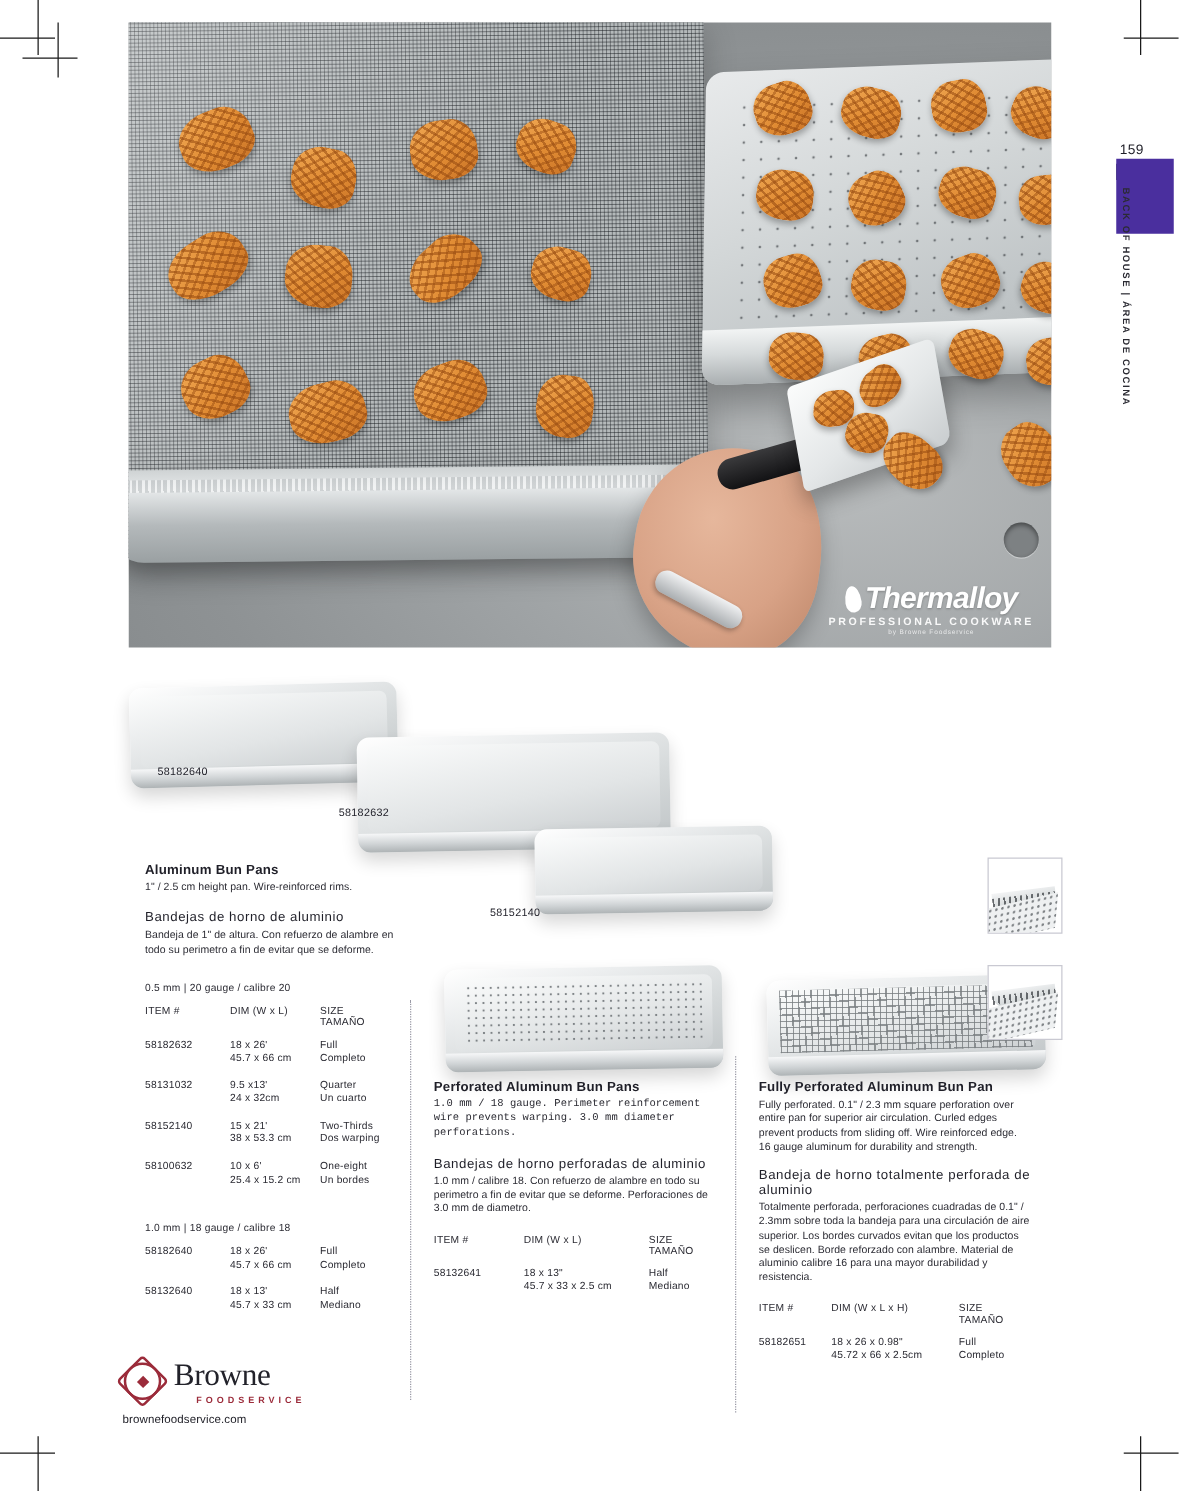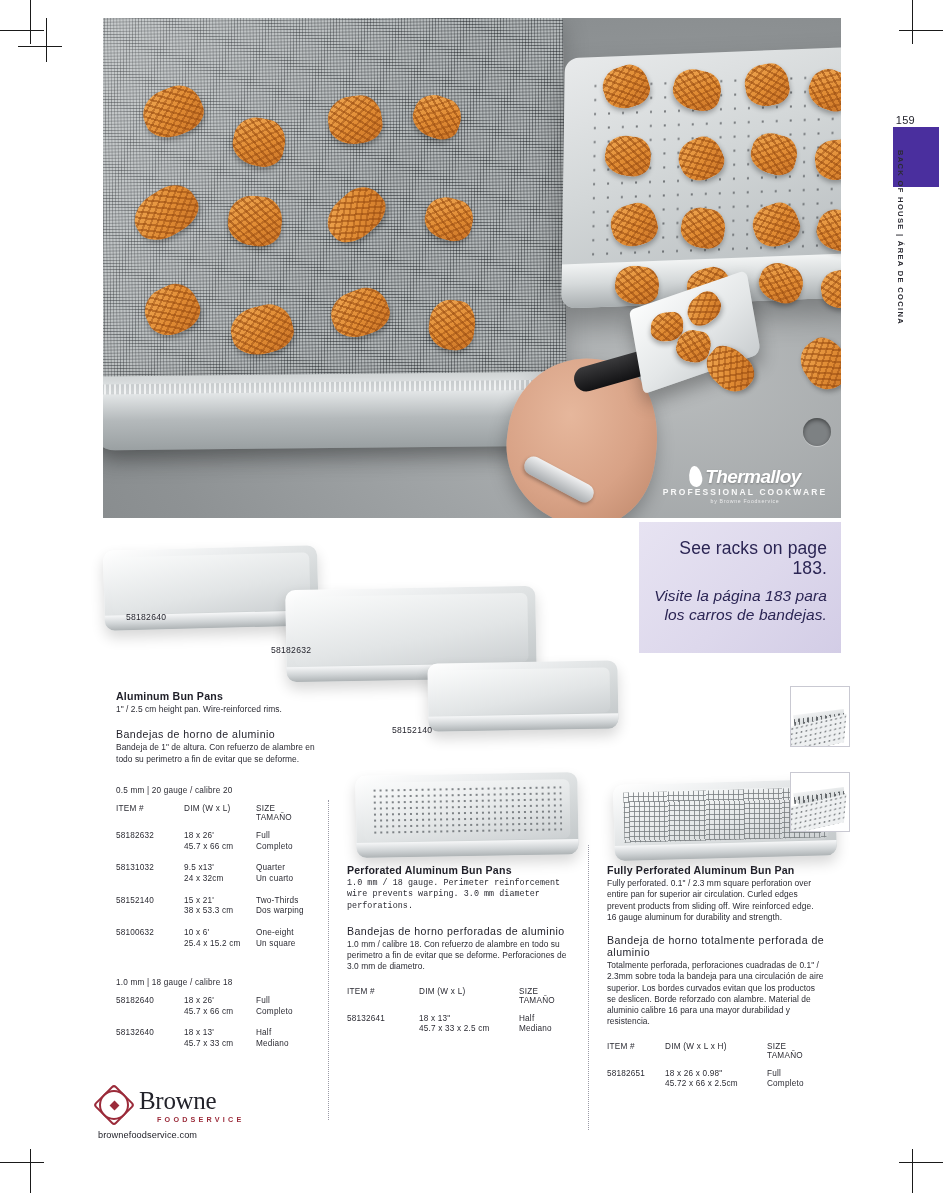--- a/index.html
+++ b/index.html
@@ -109,21 +109,21 @@
     background:#7d8183; box-shadow: inset 0 2px 4px rgba(0,0,0,.45), 0 1px 0 rgba(255,255,255,.35);
   }
   
   .thermalloy{
     position:absolute; left:557px; top:449px; width:170px; text-align:center; color:#fff;
   }
   .th-main{ display:flex; align-items:center; justify-content:center; gap:3px; }
   .th-flame{ width:13px; height:19px; background:#fff;
     border-radius: 50% 50% 50% 50% / 62% 62% 38% 38%;
     transform: rotate(-8deg) scaleY(1.12); }
-  .th-word{ font-style:italic; font-weight:bold; font-size:19px; letter-spacing:-.6px; line-height:1;
+  .th-word{ font-style:italic; font-weight:bold; font-size:24px; letter-spacing:-.6px; line-height:1;
     text-shadow:0 1px 2px rgba(0,0,0,.25); }
   .th-sub{ font-size:8.5px; letter-spacing:2.1px; font-weight:bold; opacity:.92; margin-top:1px; }
   .th-sub2{ font-size:5.2px; letter-spacing:.7px; opacity:.75; margin-top:1px; }
 
   
   .pagenum{
     position:absolute; right:28px; top:114px;
     font-size:11px; color:#1f1f28; letter-spacing:.3px;
   }
   .pagenum-rule{ position:absolute; right:49px; top:131px; width:1px; height:13px; background:#2b2b33; }
@@ -348,24 +348,20 @@
     <div class="perf"></div>
     <div class="pan-lip"></div>
   </div>
 
   <div class="pan" style="left:614px; top:782px; width:222px; height:76px; transform:rotate(-1.5deg);">
     <div class="pan-inner"></div>
     <div class="perf-full"></div>
     <div class="pan-lip"></div>
   </div>
 
-  <div class="callout">
-    <div class="en">See racks on page 183.</div>
-    <div class="es">Visite la página 183 para los carros de bandejas.</div>
-  </div>
 
   <div class="thumb" style="left:790px; top:686px; width:60px; height:61px;">
     <div class="thumb-edge"></div>
     <div class="thumb-mesh"></div>
   </div>
   <div class="thumb" style="left:790px; top:772px; width:60px; height:60px;">
     <div class="thumb-edge" style="top:30%;"></div>
     <div class="thumb-mesh" style="top:48%;"></div>
   </div>
 
@@ -407,21 +403,21 @@
           <td>15 x 21'
 38 x 53.3 cm</td>
           <td>Two-Thirds
 Dos warping</td>
         </tr>
         <tr>
           <td>58100632</td>
           <td>10 x 6'
 25.4 x 15.2 cm</td>
           <td>One-eight
-Un square</td>
+Un bordes</td>
         </tr>
       </tbody>
     </table>
   </div>
 
   <div class="col-block" style="left:116px; top:978px; width:200px;">
     <div class="gauge">1.0 mm | 18 gauge / calibre 18</div>
     <table class="spec" style="margin-top:9px; width:200px;">
       <tbody>
         <tr>

